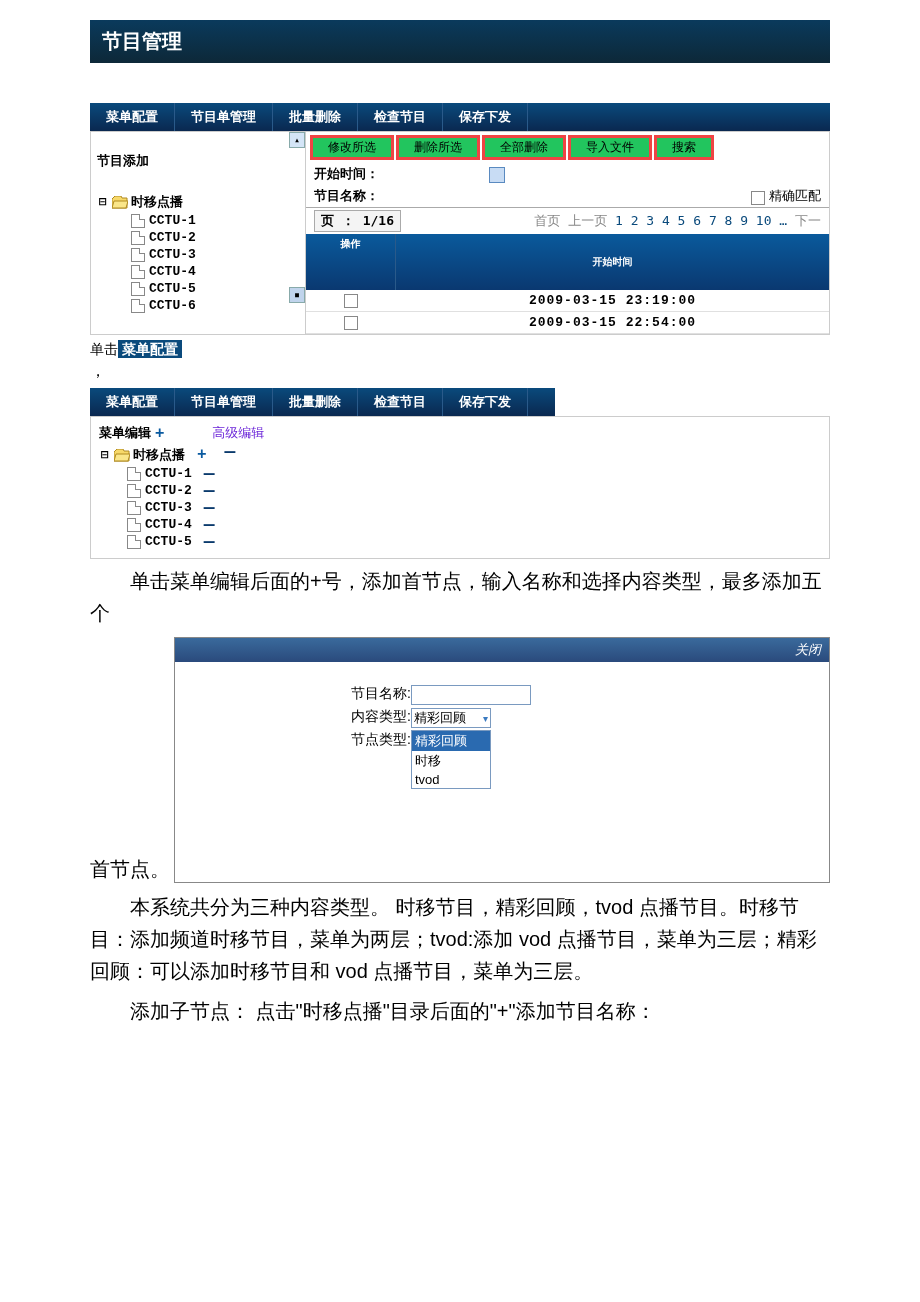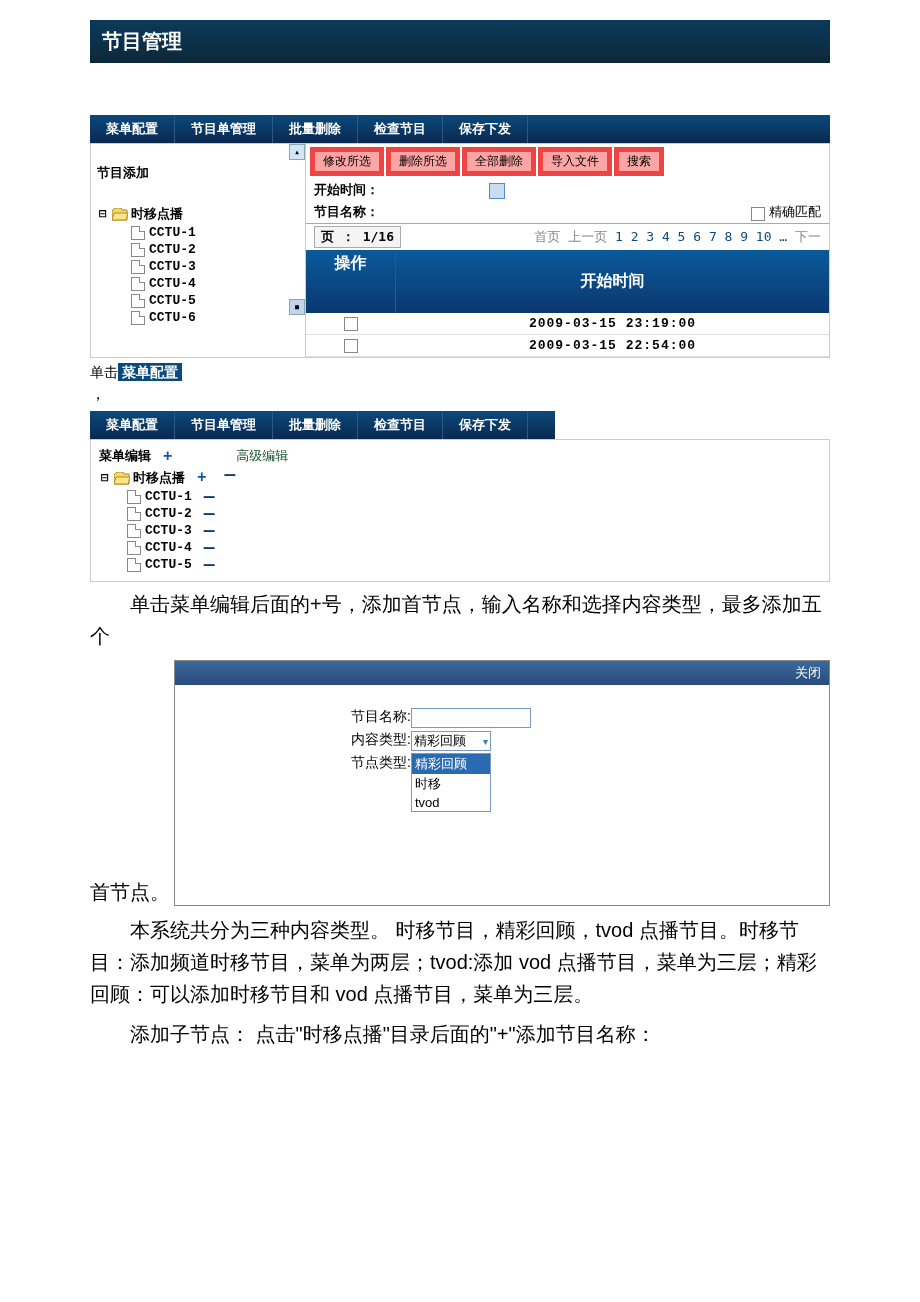--- a/index.html
+++ b/index.html
@@ -1,19 +1,19 @@
 <!DOCTYPE html>
 <html><head>
 <meta charset="utf-8">
 <style>
   * { margin: 0; padding: 0; box-sizing: border-box; }
   body { font-family: "Microsoft YaHei", SimSun, Arial, sans-serif; font-size: 14px; background: #fff; color: #000; width: 920px; }
   .page { padding: 20px 90px 40px 90px; }
   
-  .title-bar { background: linear-gradient(to bottom, #0a3a5c, #0d2838); color: #fff; font-size: 20px; font-weight: bold; padding: 8px 12px; margin-bottom: 52px; }
+  .title-bar { background: linear-gradient(to bottom, #0a3a5c, #0d2838); color: #fff; font-size: 20px; font-weight: bold; padding: 8px 12px; margin-bottom: 40px; }
   
   .tab-row { display: flex; background: linear-gradient(to bottom, #0a4a7c, #0a2850); }
   .tab-row .tab { flex: 0 0 auto; padding: 5px 16px; color: #fff; font-weight: bold; font-size: 13px; border-right: 1px solid #2a5a8a; cursor: pointer; }
   .tab-row .tab-fill { flex: 1; }
   
   .panel-body { border: 1px solid #ccc; display: flex; background: #fff; font-family: SimSun, monospace; font-size: 13px; }
   
   .left-pane { width: 215px; border-right: 1px solid #ccc; position: relative; }
   .scroll-btn { position: absolute; right: 0; width: 16px; height: 16px; background: #d4e5f7; border: 1px solid #8aa; font-size: 10px; text-align: center; line-height: 14px; }
   .scroll-up { top: 0; }
@@ -25,64 +25,64 @@
   .tree-node.root { margin-left: 0; }
   .tree-node.child { margin-left: 34px; }
   .expander { width: 12px; display: inline-block; text-align: center; }
   .folder-icon { width: 16px; height: 13px; display: inline-block; margin: 0 3px; }
   .folder-open svg { display: block; }
   .file-icon { width: 14px; height: 14px; display: inline-block; margin: 0 4px 0 0; border: 1px solid #888; background: #fff; position: relative; }
   .file-icon::after { content: ""; position: absolute; top: -1px; right: -1px; width: 5px; height: 5px; border-left: 1px solid #888; border-bottom: 1px solid #888; background: #fff; }
   
   .right-pane { flex: 1; padding: 0; }
   .btn-row { display: flex; gap: 2px; padding: 3px 4px; }
-  .btn { border: 5px solid #ef4444; background: #fca5a5; padding: 1px 8px; font-size: 12px; cursor: pointer; }
+  .btn { border: 3px solid #ef4444; background: #22c55e; padding: 1px 15px; font-size: 12px; cursor: pointer; }
   
   .field-row { display: flex; align-items: flex-end; padding: 2px 8px; font-size: 13px; }
   .field-label { font-weight: bold; width: 75px; }
   .cal-icon { width: 16px; height: 16px; border: 1px solid #5a8ac0; background: #c8dcf4; margin-left: 100px; }
   .checkbox { width: 14px; height: 14px; border: 1px solid #888; margin: 0 4px; display: inline-block; }
   
   .page-row { display: flex; align-items: center; padding: 2px 8px; font-size: 13px; border-top: 1px solid #aaa; }
   .page-row .pagelinks { flex: 1; text-align: right; color: #888; font-family: monospace; }
   .page-row .pagenums { color: #0a4a7c; }
   
-  .tbl-head { display: flex; background: linear-gradient(to bottom, #0a5a9c, #0a3870); color: #fff; font-weight: bold; font-size: 16px; }
+  .tbl-head { display: flex; background: linear-gradient(to bottom, #0a5a9c, #0a3870); color: #fff; font-weight: bold; font-size: 10px; }
   .tbl-head .col-op { width: 90px; text-align: center; padding: 3px 0; border-right: 1px solid #2a5a8a; }
   .tbl-head .col-time { flex: 1; text-align: center; padding: 21px 0; }
   
   .tbl-row { display: flex; border-bottom: 1px solid #e0e0e0; padding: 3px 0; }
   .tbl-row .col-op { width: 90px; display: flex; justify-content: center; align-items: center; }
   .tbl-row .col-time { flex: 1; text-align: center; font-family: "Courier New", monospace; font-weight: bold; letter-spacing: 1px; }
   
   .caption-line { margin: 6px 0 0 0; }
   .caption-line .menu-btn { background: #0a4a7c; color: #fff; padding: 1px 4px; font-weight: bold; }
   .comma { font-size: 16px; margin: 2px 0 6px 0; }
   
   
   .panel2-body { border: 1px solid #ccc; background: #fff; padding: 4px 8px 8px 8px; font-size: 13px; }
-  .panel2-head { display: flex; align-items: center; gap: 12px; padding: 3px 0; }
+  .panel2-head { display: flex; align-items: center; gap: 4px; padding: 3px 0; }
   .panel2-head .menu-edit { font-weight: bold; }
   .panel2-head .plus { color: #0a5aa0; font-weight: bold; font-size: 16px; }
-  .panel2-head .adv { color: #14532d; }
+  .panel2-head .adv { color: #6d28d9; }
   
   .tree2-node { display: flex; align-items: center; padding: 1px 0; font-family: "Courier New", monospace; font-weight: bold; }
   .tree2-node.child { margin-left: 28px; }
   .tree2-node .ops { margin-left: 12px; display: flex; gap: 18px; }
   .tree2-node .plus-op { color: #0a5aa0; font-weight: bold; font-size: 16px; }
   .tree2-node .minus-op { color: #0a3a6c; font-weight: bold; font-size: 18px; line-height: 12px; }
   
   .para { font-size: 20px; line-height: 1.6; margin: 8px 0; text-indent: 2em; }
   .para.no-indent { text-indent: 0; }
   
   
   .dialog-wrap { display: flex; align-items: flex-end; gap: 4px; margin-bottom: 8px; }
   .dialog-prefix { font-size: 20px; font-family: Liberation Serif, serif; }
   .dialog { flex: 1; border: 1px solid #888; }
-  .dialog-title { background: linear-gradient(to bottom, #3a6a9c, #2a4a7c); color: #fff; text-align: right; padding: 3px 8px; font-size: 13px; }
+  .dialog-title { background: linear-gradient(to bottom, #3a6a9c, #2a4a7c); color: #fff; text-align: right; padding: 3px 8px; font-size: 13px; font-style: italic; }
   .dialog-body { padding: 20px 12px 90px 160px; }
   .form-row { display: flex; align-items: flex-start; margin: 3px 0; font-size: 14px; }
   .form-row .flabel { width: 76px; text-align: right; font-weight: normal; }
   .input-box { border: 1px solid #7a9ac0; width: 120px; height: 20px; }
   .select-box { border: 1px solid #7a9ac0; width: 80px; height: 20px; display: flex; align-items: center; justify-content: space-between; padding: 0 2px; font-size: 13px; }
   .select-box .arrow { color: #3a7ac0; font-size: 10px; }
   .dropdown-open { border: 1px solid #7a9ac0; width: 80px; margin-top: -1px; font-size: 13px; }
   .dropdown-open .opt { padding: 1px 3px; }
   .dropdown-open .opt.sel { background: #2a6ab0; color: #fff; }
   

